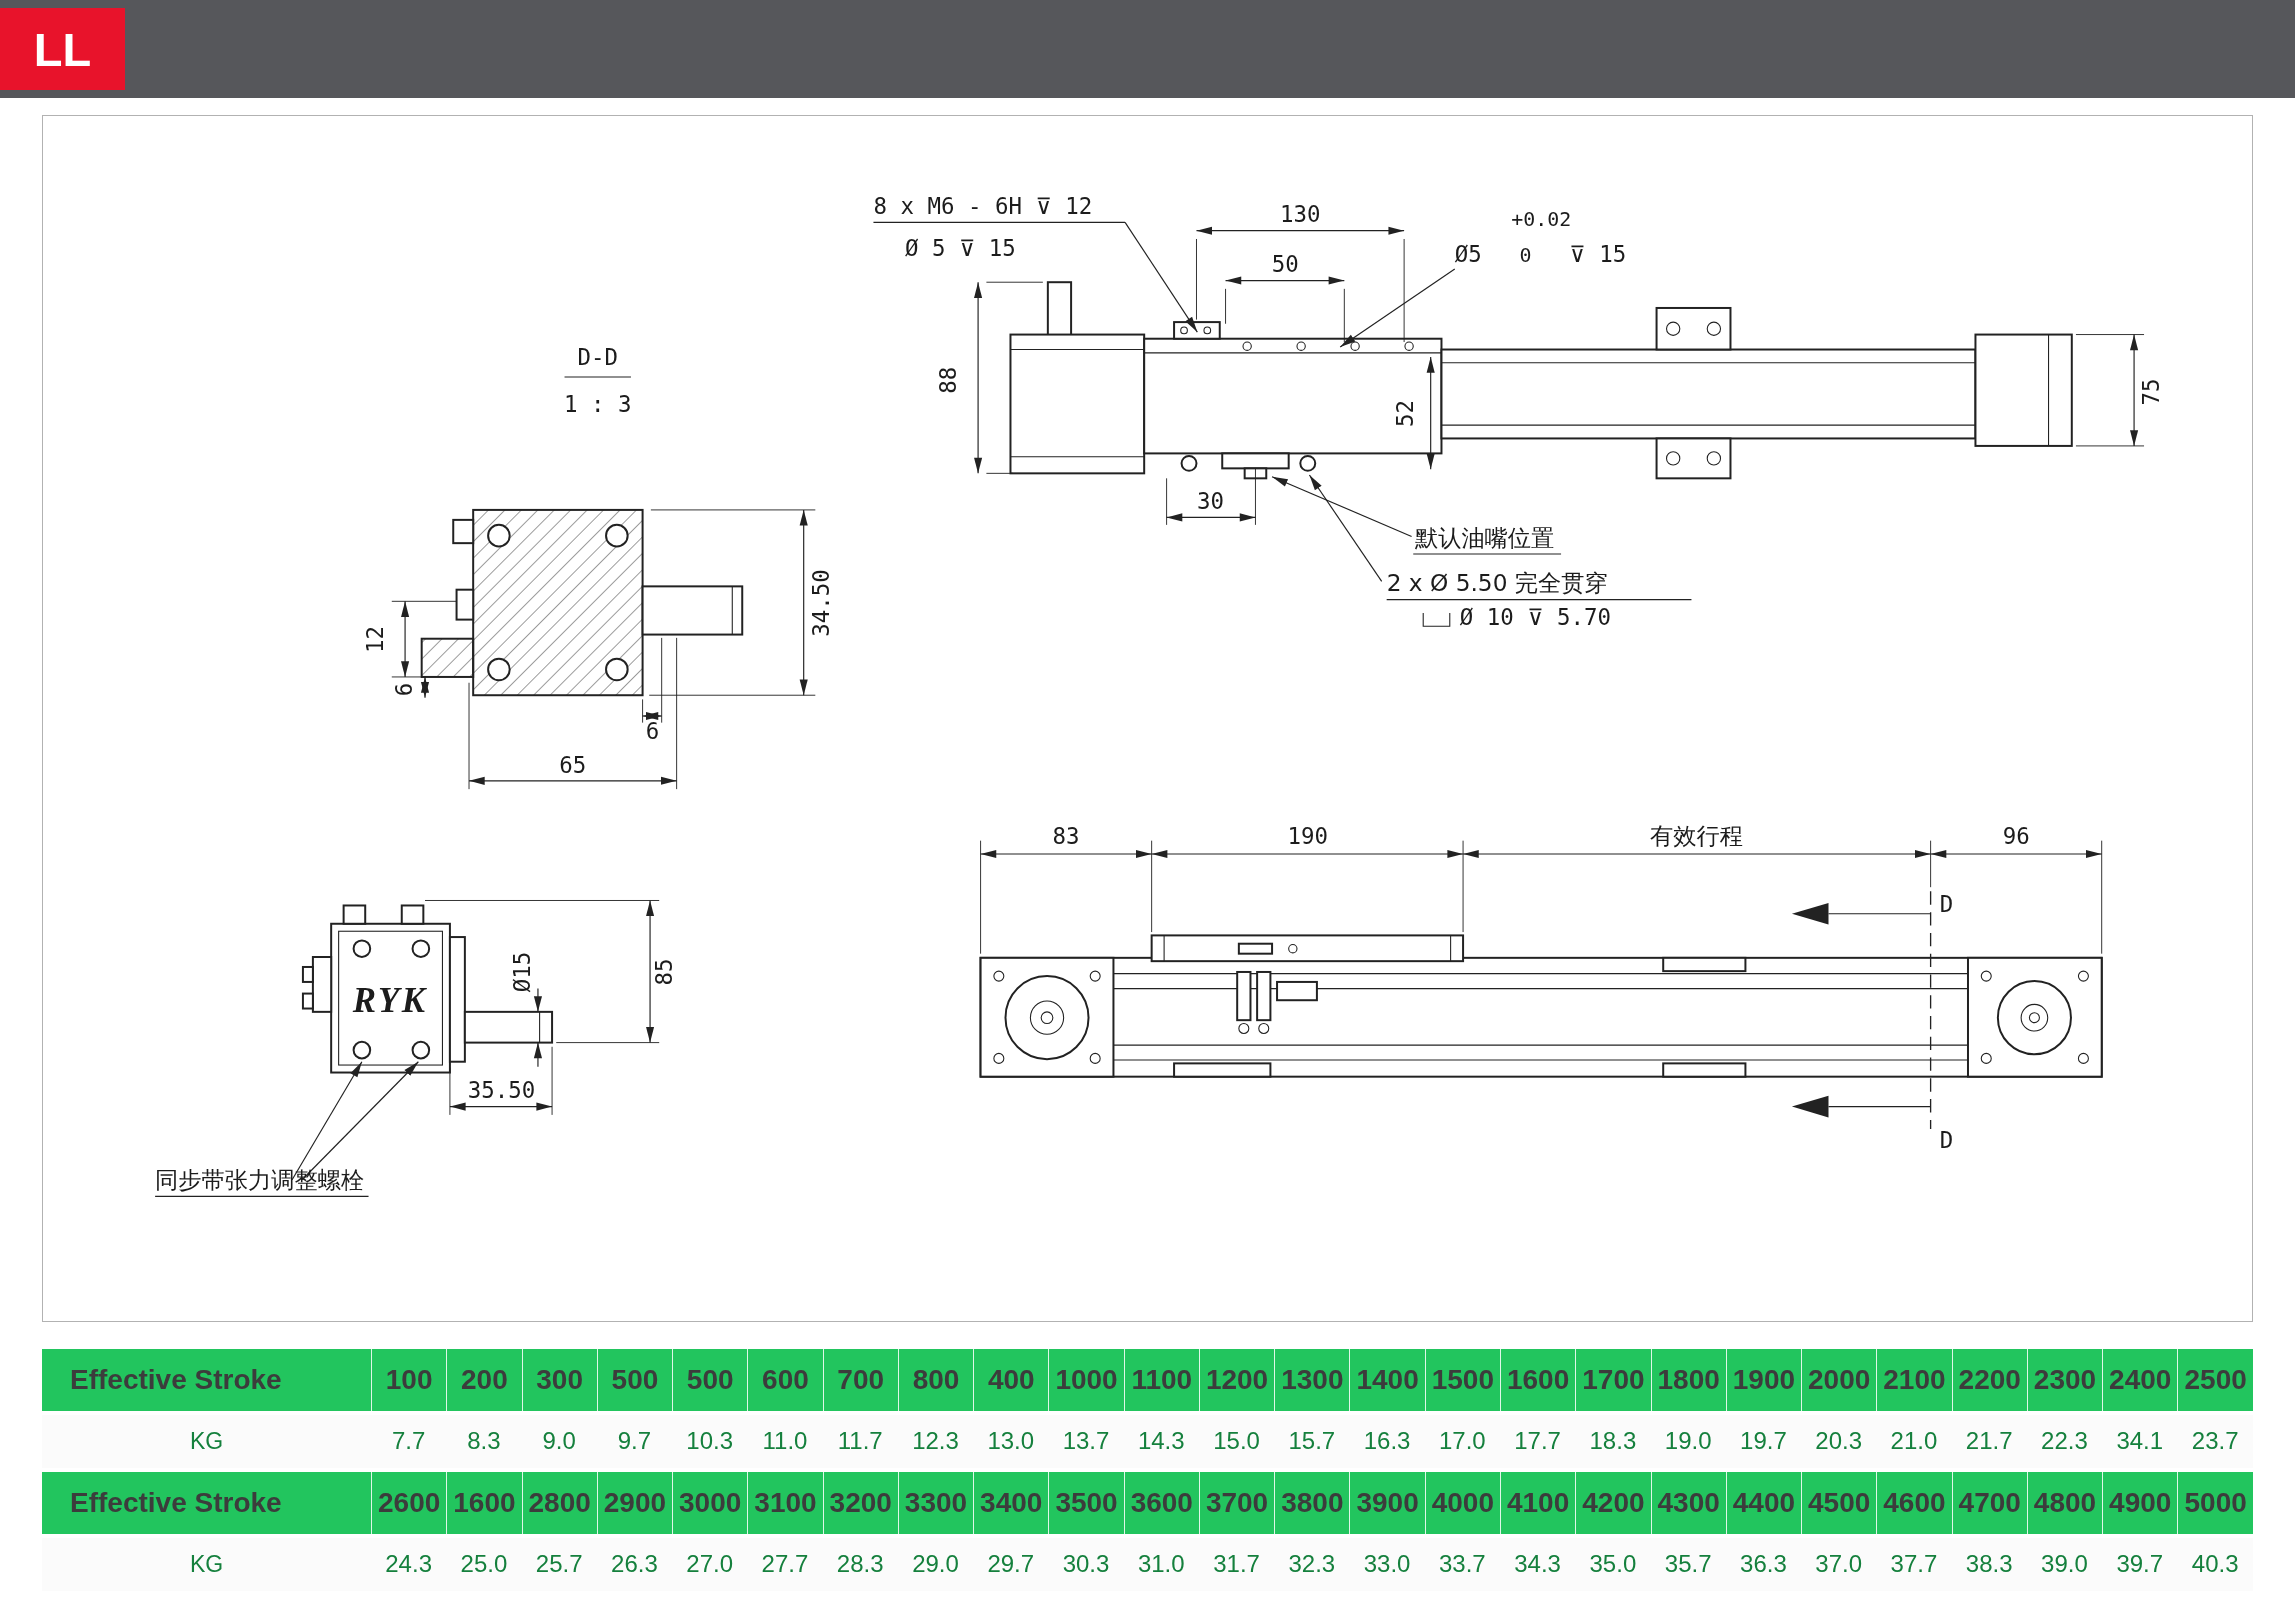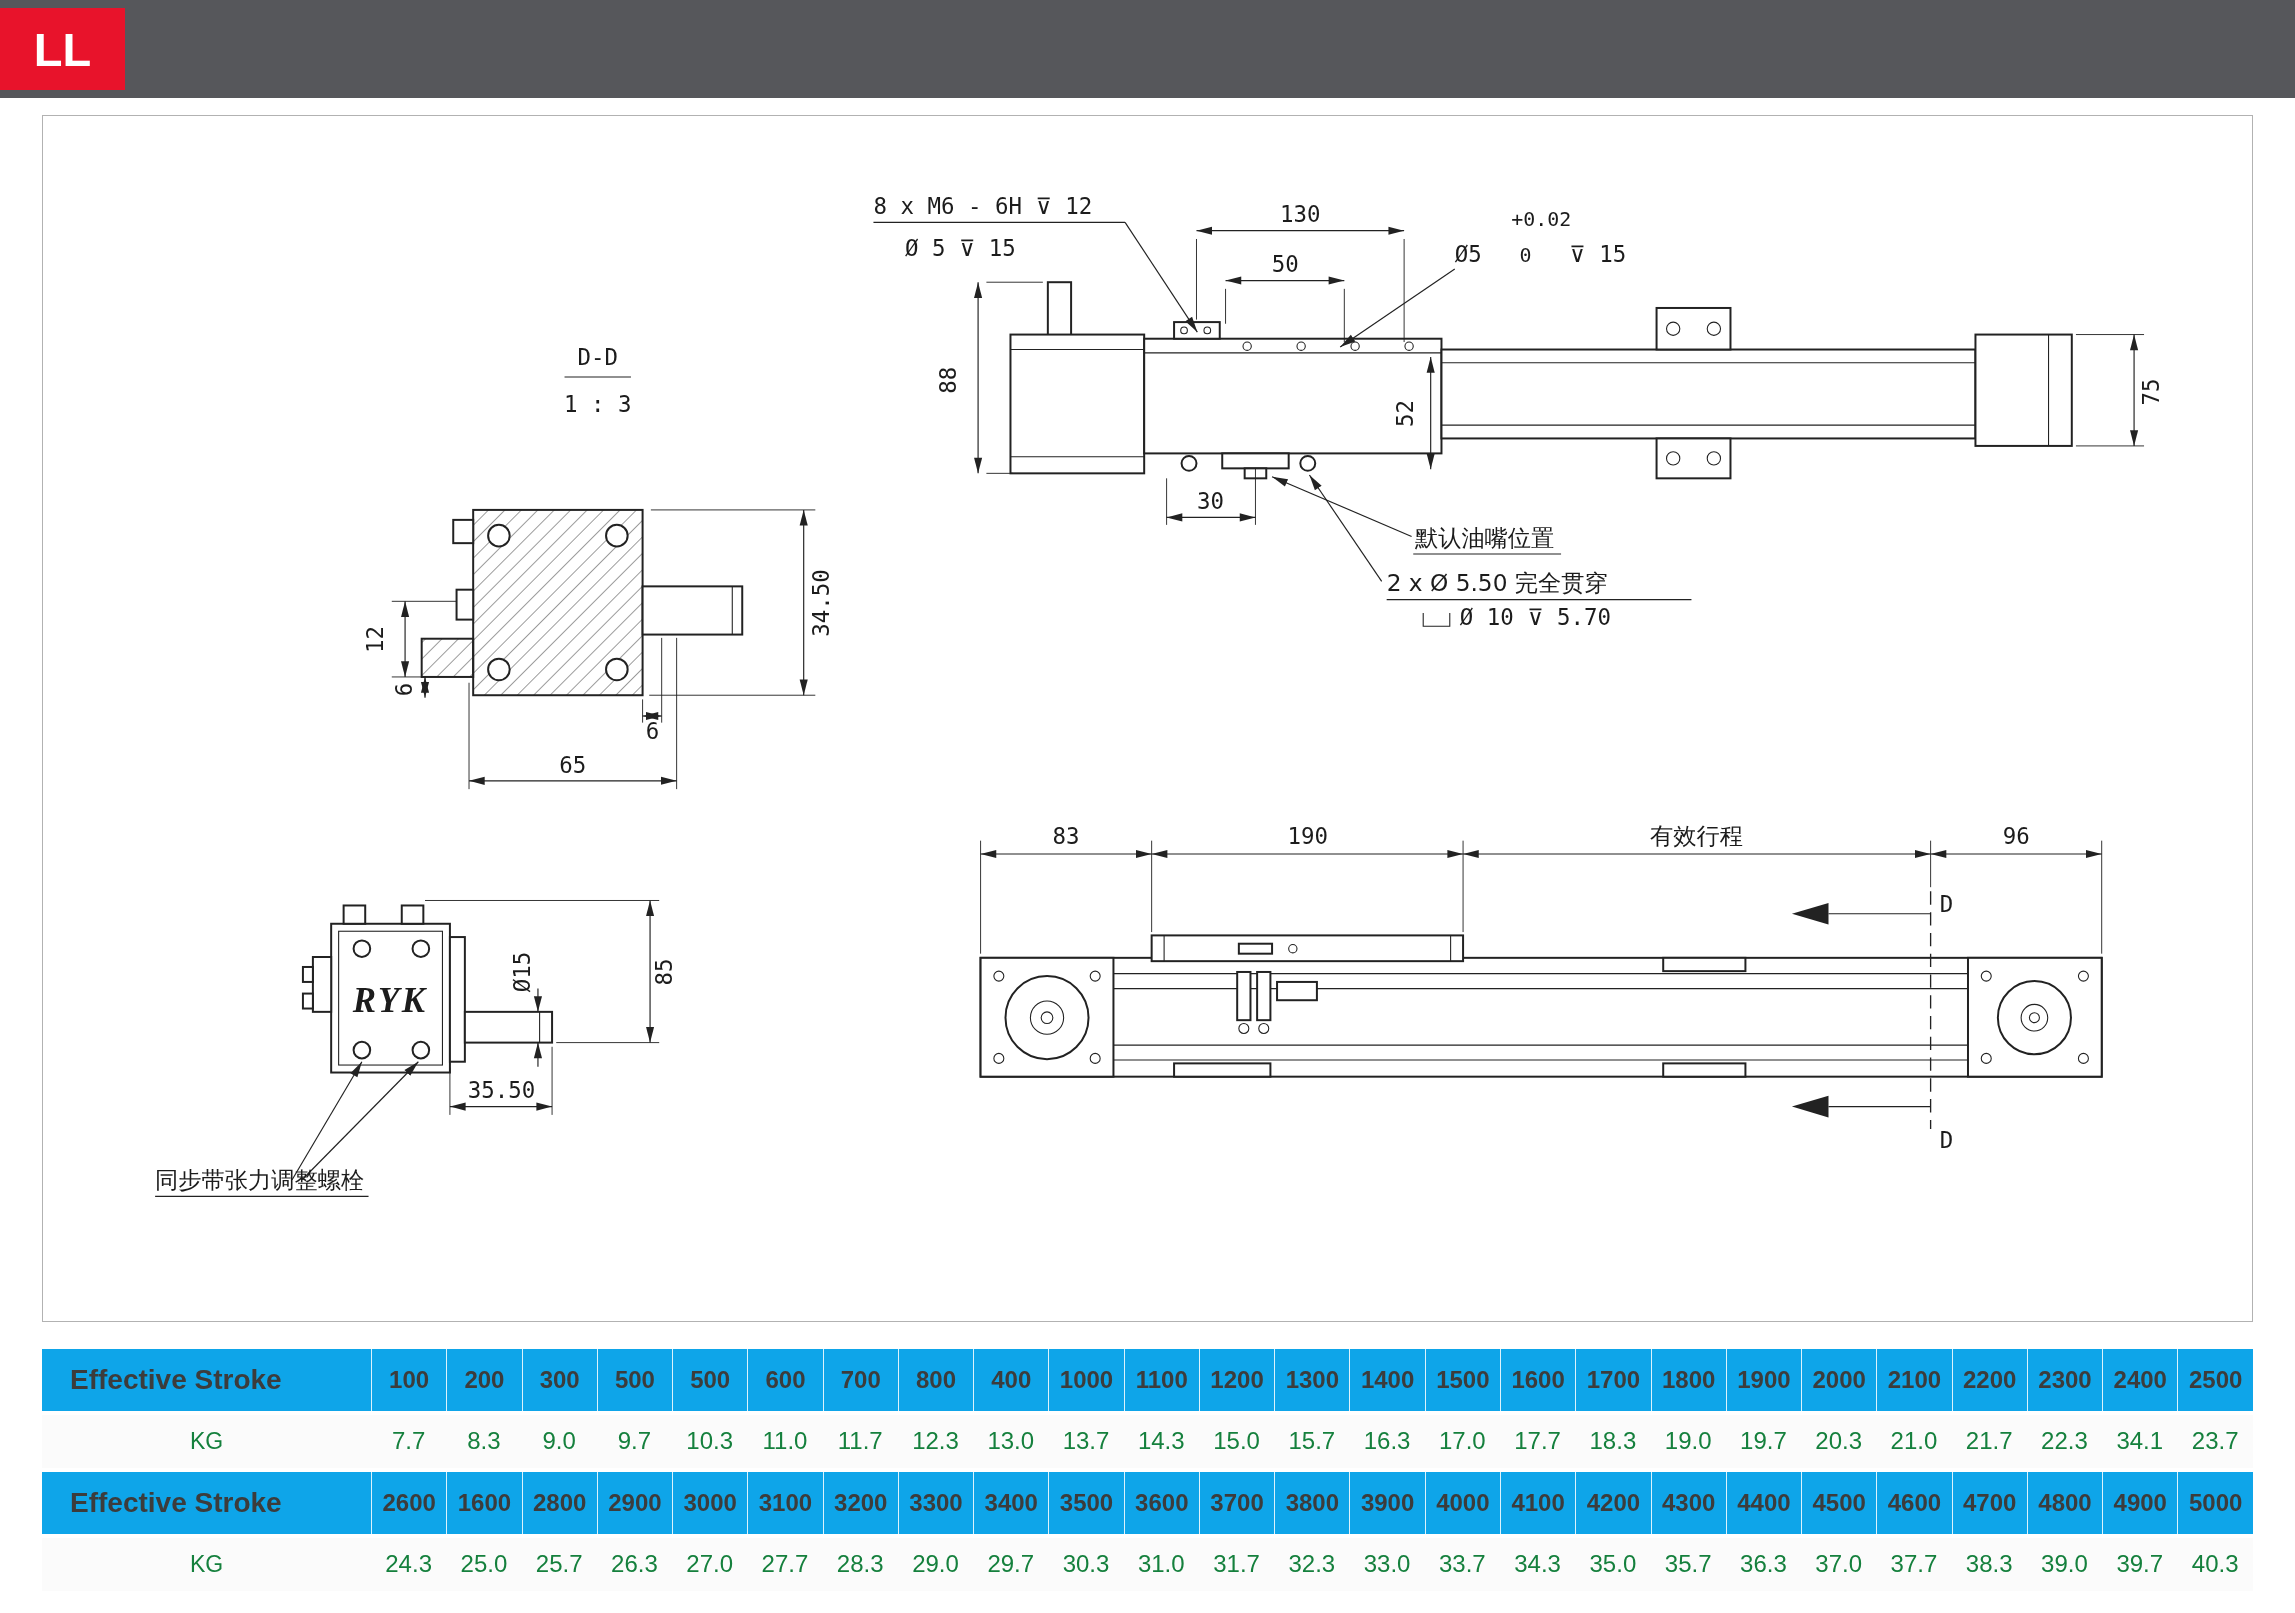--- a/index.html
+++ b/index.html
@@ -25,22 +25,22 @@
   .dtxt { font-family:"DejaVu Sans Mono","Liberation Mono",monospace; font-size:27px; fill:#1c1c1c; }
   .stxt { font-family:"DejaVu Sans Mono","Liberation Mono",monospace; font-size:24px; fill:#1c1c1c; }
   .ctxt { font-family:"DejaVu Sans","Liberation Sans",sans-serif; font-size:28px; fill:#1c1c1c; }
   .logo { font-family:"Liberation Serif","DejaVu Serif",serif; font-style:italic; font-weight:bold;
           font-size:42px; fill:#1c1c1c; letter-spacing:3px; }
 
   
   .table-area { margin:23px 42px 0 42px; }
   table { width:100%; border-collapse:separate; border-spacing:0 4.2px; table-layout:fixed; }
   col.c-label { width:329px; }
-  tr.hdr  { background:#0ea5e9;padding-left:16px; }
-  tr.hdr th { font-size:24px; font-weight:bold; color:#3c3c3c; height:62px;
+  tr.hdr  { background:#22c55e;padding-left:16px; }
+  tr.hdr th { font-size:28px; font-weight:bold; color:#3c3c3c; height:62px;
               text-align:center; border-left:0.8px solid rgba(255,255,255,.85); }
   tr.hdr th.rowlabel { font-size:28px; text-align:left; padding-left:28px; border-left:none; }
   tr.data { background:#fbfbfb; }
   tr.data td { font-size:24px; color:#15803d; height:53px; text-align:center; font-weight:400; }
   tr.data td.rowlabel2 { font-size:23px; }
 </style>
 </head>
 <body>
 
 <header class="topbar">

